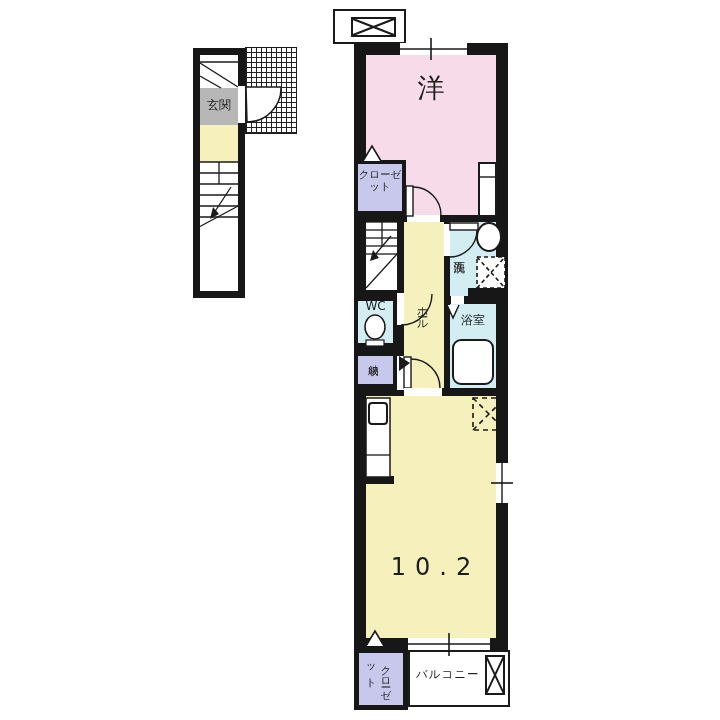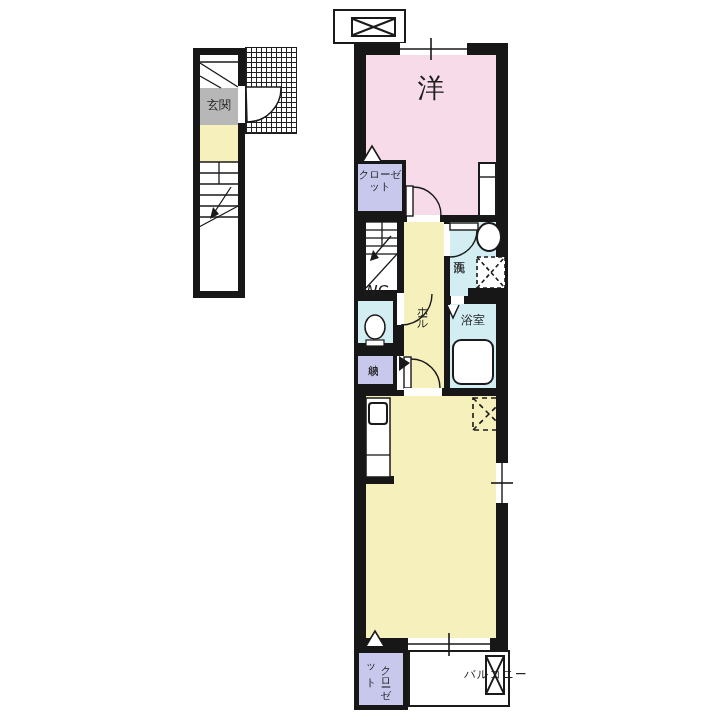--- a/index.html
+++ b/index.html
@@ -195,21 +195,22 @@
     </g>
 
     <g stroke="#1a1a1a" stroke-width="1.8">
       <line x1="486" y1="656" x2="504" y2="694"></line>
         <line x1="486" y1="694" x2="504" y2="656"></line>
     </g>
   </svg>
 
   <div class="lbl c" style="left:366px;top:72px;width:130px;font-size:27px;font-weight:500;">洋</div>
   <div class="lbl c" style="left:358px;top:168px;width:44px;font-size:10.5px;word-break:break-all;">クローゼット</div>
-  <div class="lbl c" style="left:354px;top:283px;width:43px;font-size:16px;">WC</div>
+  <div class="lbl c" style="left:354px;top:300px;width:43px;font-size:12px;">WC</div>
   <div class="lbl vert" style="left:415px;top:299px;height:46px;font-size:11px;">ホール</div>
   <div class="lbl vert" style="left:452px;top:253px;height:34px;font-size:11.5px;">洗面</div>
   <div class="lbl c" style="left:450px;top:314px;width:46px;font-size:12px;">浴室</div>
   <div class="lbl vert" style="left:368px;top:357px;height:28px;font-size:10.5px;">収納</div>
+  <div class="lbl c" style="left:366px;top:554px;width:130px;font-size:24px;font-weight:500;letter-spacing:9px;text-indent:9px;">10.2</div>
   <div class="lbl vert" style="left:364px;top:658px;height:42px;font-size:10.5px;line-height:1.4;">クローゼット</div>
-  <div class="lbl" style="left:416px;top:668px;font-size:11.5px;letter-spacing:1px;margin-left:48px;">バルコニー</div>
+  <div class="lbl" style="left:416px;top:668px;font-size:11.5px;letter-spacing:1px;">バルコニー</div>
 
 </div>
 
 </body></html>

